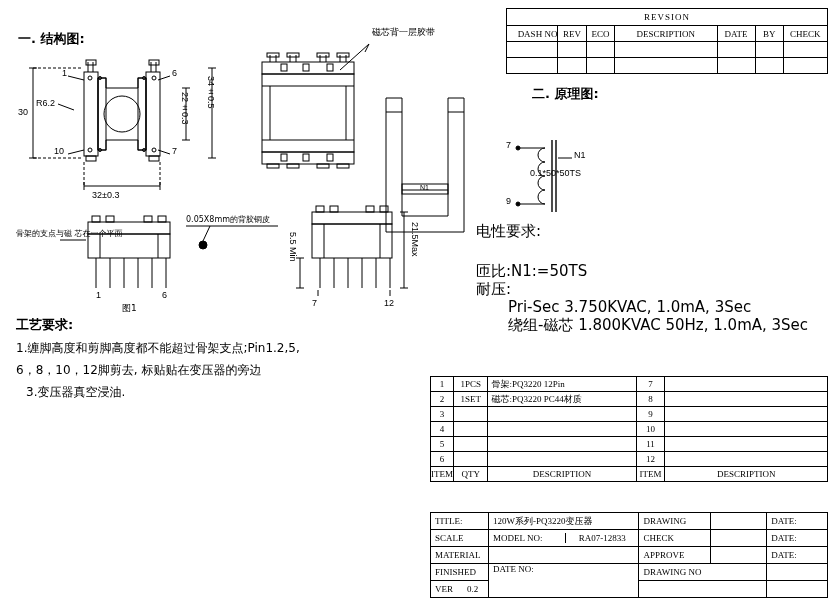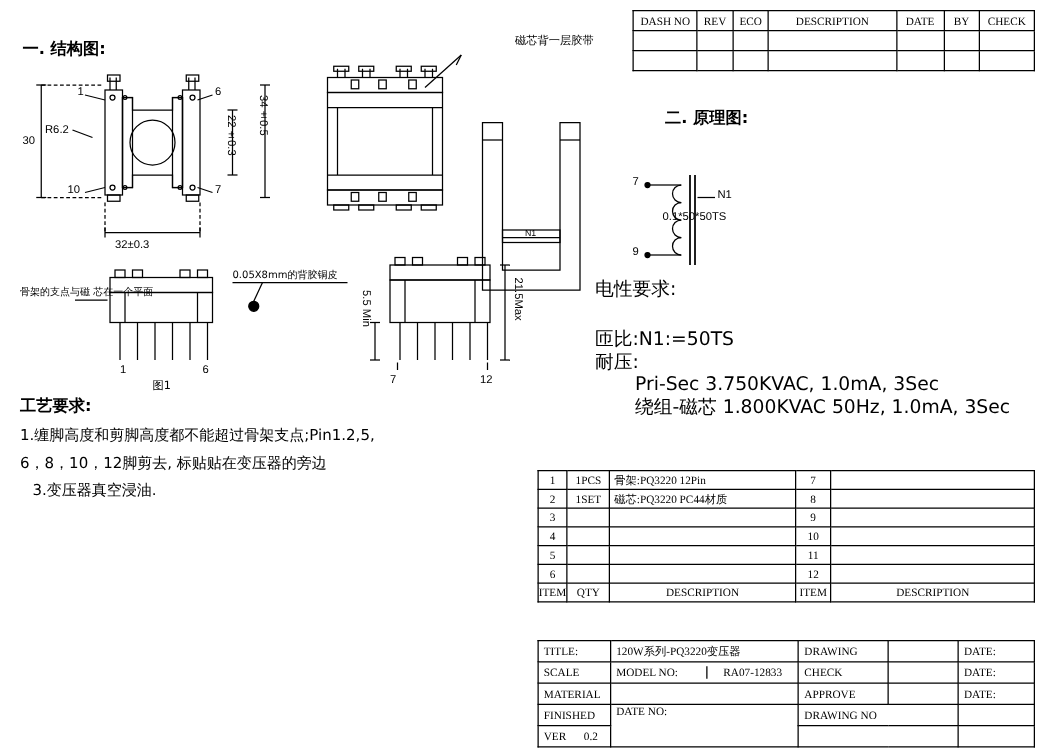--- a/index.html
+++ b/index.html
@@ -219,21 +219,21 @@
   <div class="abs dim" style="left:36px;top:98px;">R6.2</div>
   <div class="abs dim vert" style="left:180px;top:92px;">22±0.3</div>
   <div class="abs dim vert" style="left:206px;top:76px;">34±0.5</div>
   <div class="abs dim" style="left:92px;top:190px;">32±0.3</div>
 
   <div class="abs dim" style="left:62px;top:68px;">1</div>
   <div class="abs dim" style="left:172px;top:68px;">6</div>
   <div class="abs dim" style="left:172px;top:146px;">7</div>
   <div class="abs dim" style="left:54px;top:146px;">10</div>
 
-  <div class="abs lbl" style="left:372px;top:26px;margin-left:40px;">磁芯背一层胶带</div>
+  <div class="abs lbl" style="left:372px;top:26px;">磁芯背一层胶带</div>
 
   <div class="abs lbl" style="left:16px;top:228px;font-size:8px;">骨架的支点与磁
 芯在一个平面</div>
   <div class="abs lbl" style="left:186px;top:214px;font-size:8px;">0.05X8mm的背胶铜皮</div>
 
   <div class="abs dim" style="left:96px;top:290px;">1</div>
   <div class="abs dim" style="left:162px;top:290px;">6</div>
   <div class="abs lbl" style="left:122px;top:302px;">图1</div>
 
   <div class="abs dim" style="left:312px;top:298px;">7</div>
@@ -255,22 +255,25 @@
   <div class="abs lbl10" style="left:508px;top:298px;">Pri-Sec  3.750KVAC, 1.0mA, 3Sec</div>
   <div class="abs lbl10" style="left:508px;top:316px;">绕组-磁芯  1.800KVAC  50Hz, 1.0mA, 3Sec</div>
 
   <div class="abs hd b" style="left:16px;top:316px;">工艺要求:</div>
   <div class="abs lbl" style="left:16px;top:340px;font-size:12px;">1.缠脚高度和剪脚高度都不能超过骨架支点;Pin1.2,5,</div>
   <div class="abs lbl" style="left:16px;top:362px;font-size:12px;">6，8，10，12脚剪去, 标贴贴在变压器的旁边</div>
   <div class="abs lbl" style="left:26px;top:384px;font-size:12px;">3.变压器真空浸油.</div>
 
   <table id="revision-table">
     <tbody>
-    <tr>
-      <td style="width:52px;">DASH NO</td>
+        <tr>
+      <td class="title-cell" colspan="7">REVSION</td>
+    </tr>
+    <tr>
+      <td style="width:52px;text-align:right;">DASH NO</td>
       <td style="width:28px;">REV</td>
       <td style="width:28px;">ECO</td>
       <td style="width:104px;">DESCRIPTION</td>
       <td style="width:38px;">DATE</td>
       <td style="width:28px;">BY</td>
       <td style="width:44px;">CHECK</td>
     </tr>
     <tr>
       <td></td>
       <td></td>

